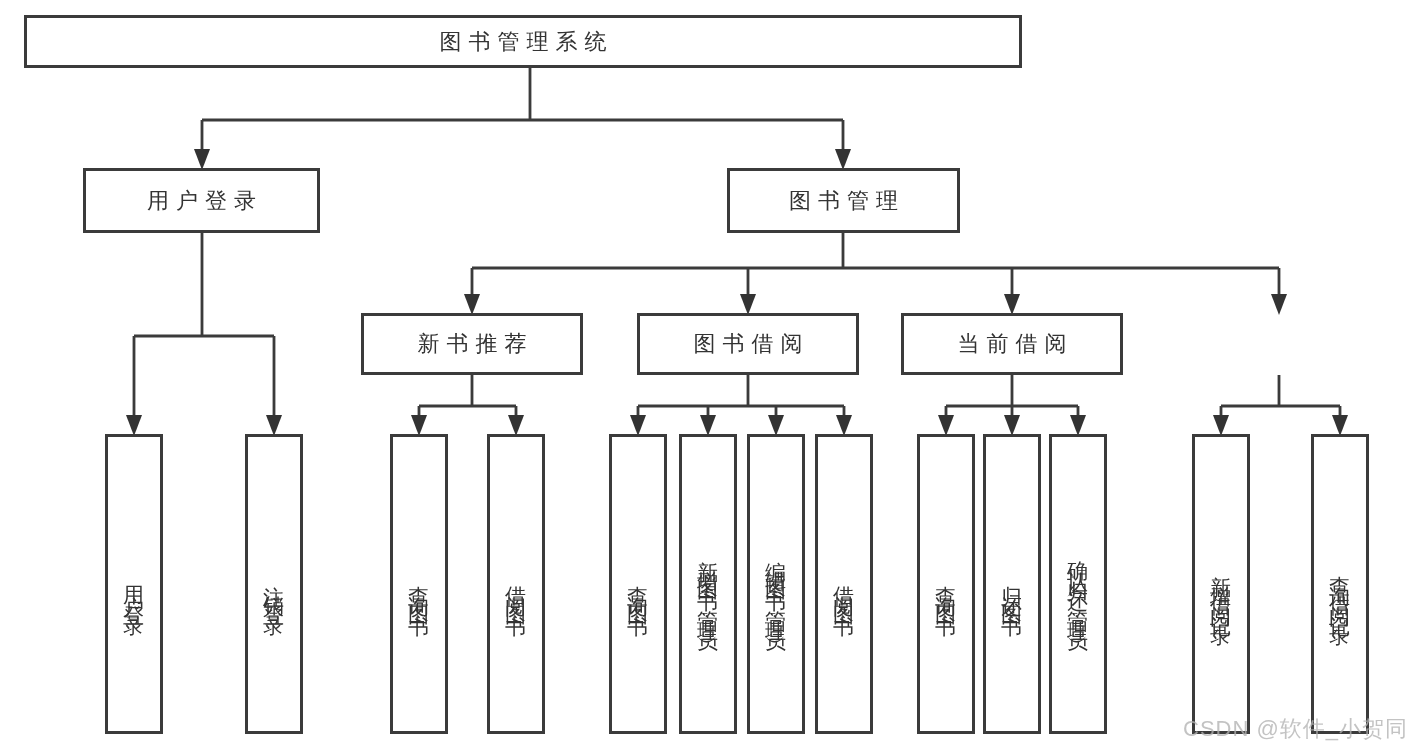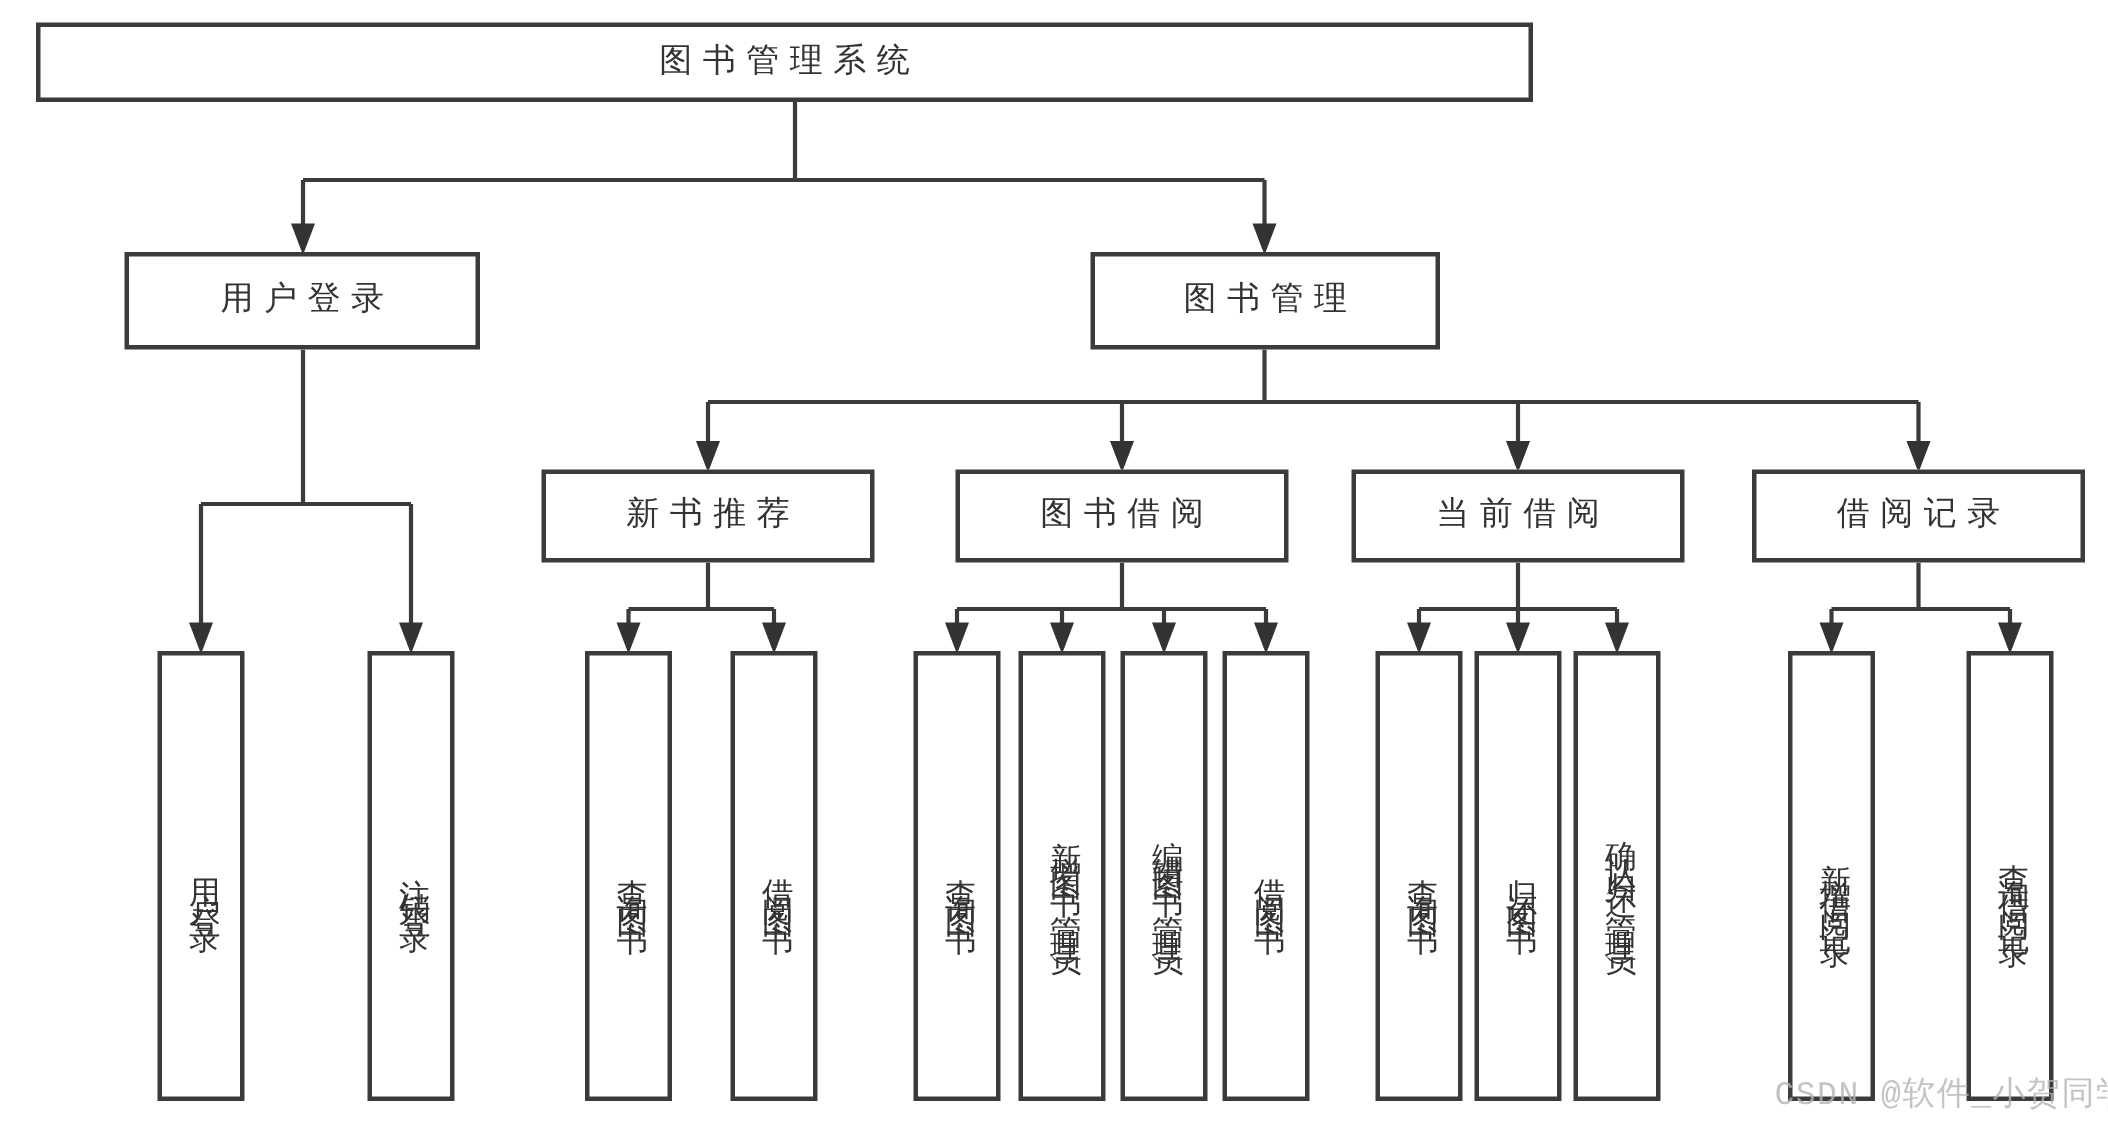--- a/index.html
+++ b/index.html
@@ -1,20 +1,20 @@
 <!DOCTYPE html>
 <html><head>
 <meta charset="utf-8">
 <style>
   html,body{margin:0;padding:0;background:#ffffff;}
   #stage{
     position:relative;
     width:1405px;height:747px;
     background:#ffffff;
-    font-family:Liberation Mono, monospace;
+    font-family:Liberation Sans, sans-serif;
     overflow:hidden;
   }
   #connectors{position:absolute;left:0;top:0;z-index:1;}
   .box{
     position:absolute;
     box-sizing:border-box;
     background:#ffffff;
     border:3px solid #3b3b3b;
     display:flex;
     align-items:center;
@@ -109,23 +109,20 @@
 
   <div class="box h" style="left:727px;top:168px;width:233px;height:65px">
     <span class="lbl">图书管理</span>
   </div>
   <div class="box h" style="left:637px;top:313px;width:222px;height:62px">
     <span class="lbl">图书借阅</span>
   </div>
   <div class="box h" style="left:901px;top:313px;width:222px;height:62px">
     <span class="lbl">当前借阅</span>
   </div>
-  <div class="box h" style="left:1168px;top:313px;width:222px;height:62px">
-    <span class="lbl">借阅记录</span>
-  </div>
 
   <div class="box v" style="left:105px;top:434px;width:58px;height:300px">
     <span class="lbl">用户登录</span>
   </div>
   <div class="box v" style="left:245px;top:434px;width:58px;height:300px">
     <span class="lbl">注销登录</span>
   </div>
 
   <div class="box v" style="left:390px;top:434px;width:58px;height:300px">
     <span class="lbl">查询图书</span>

